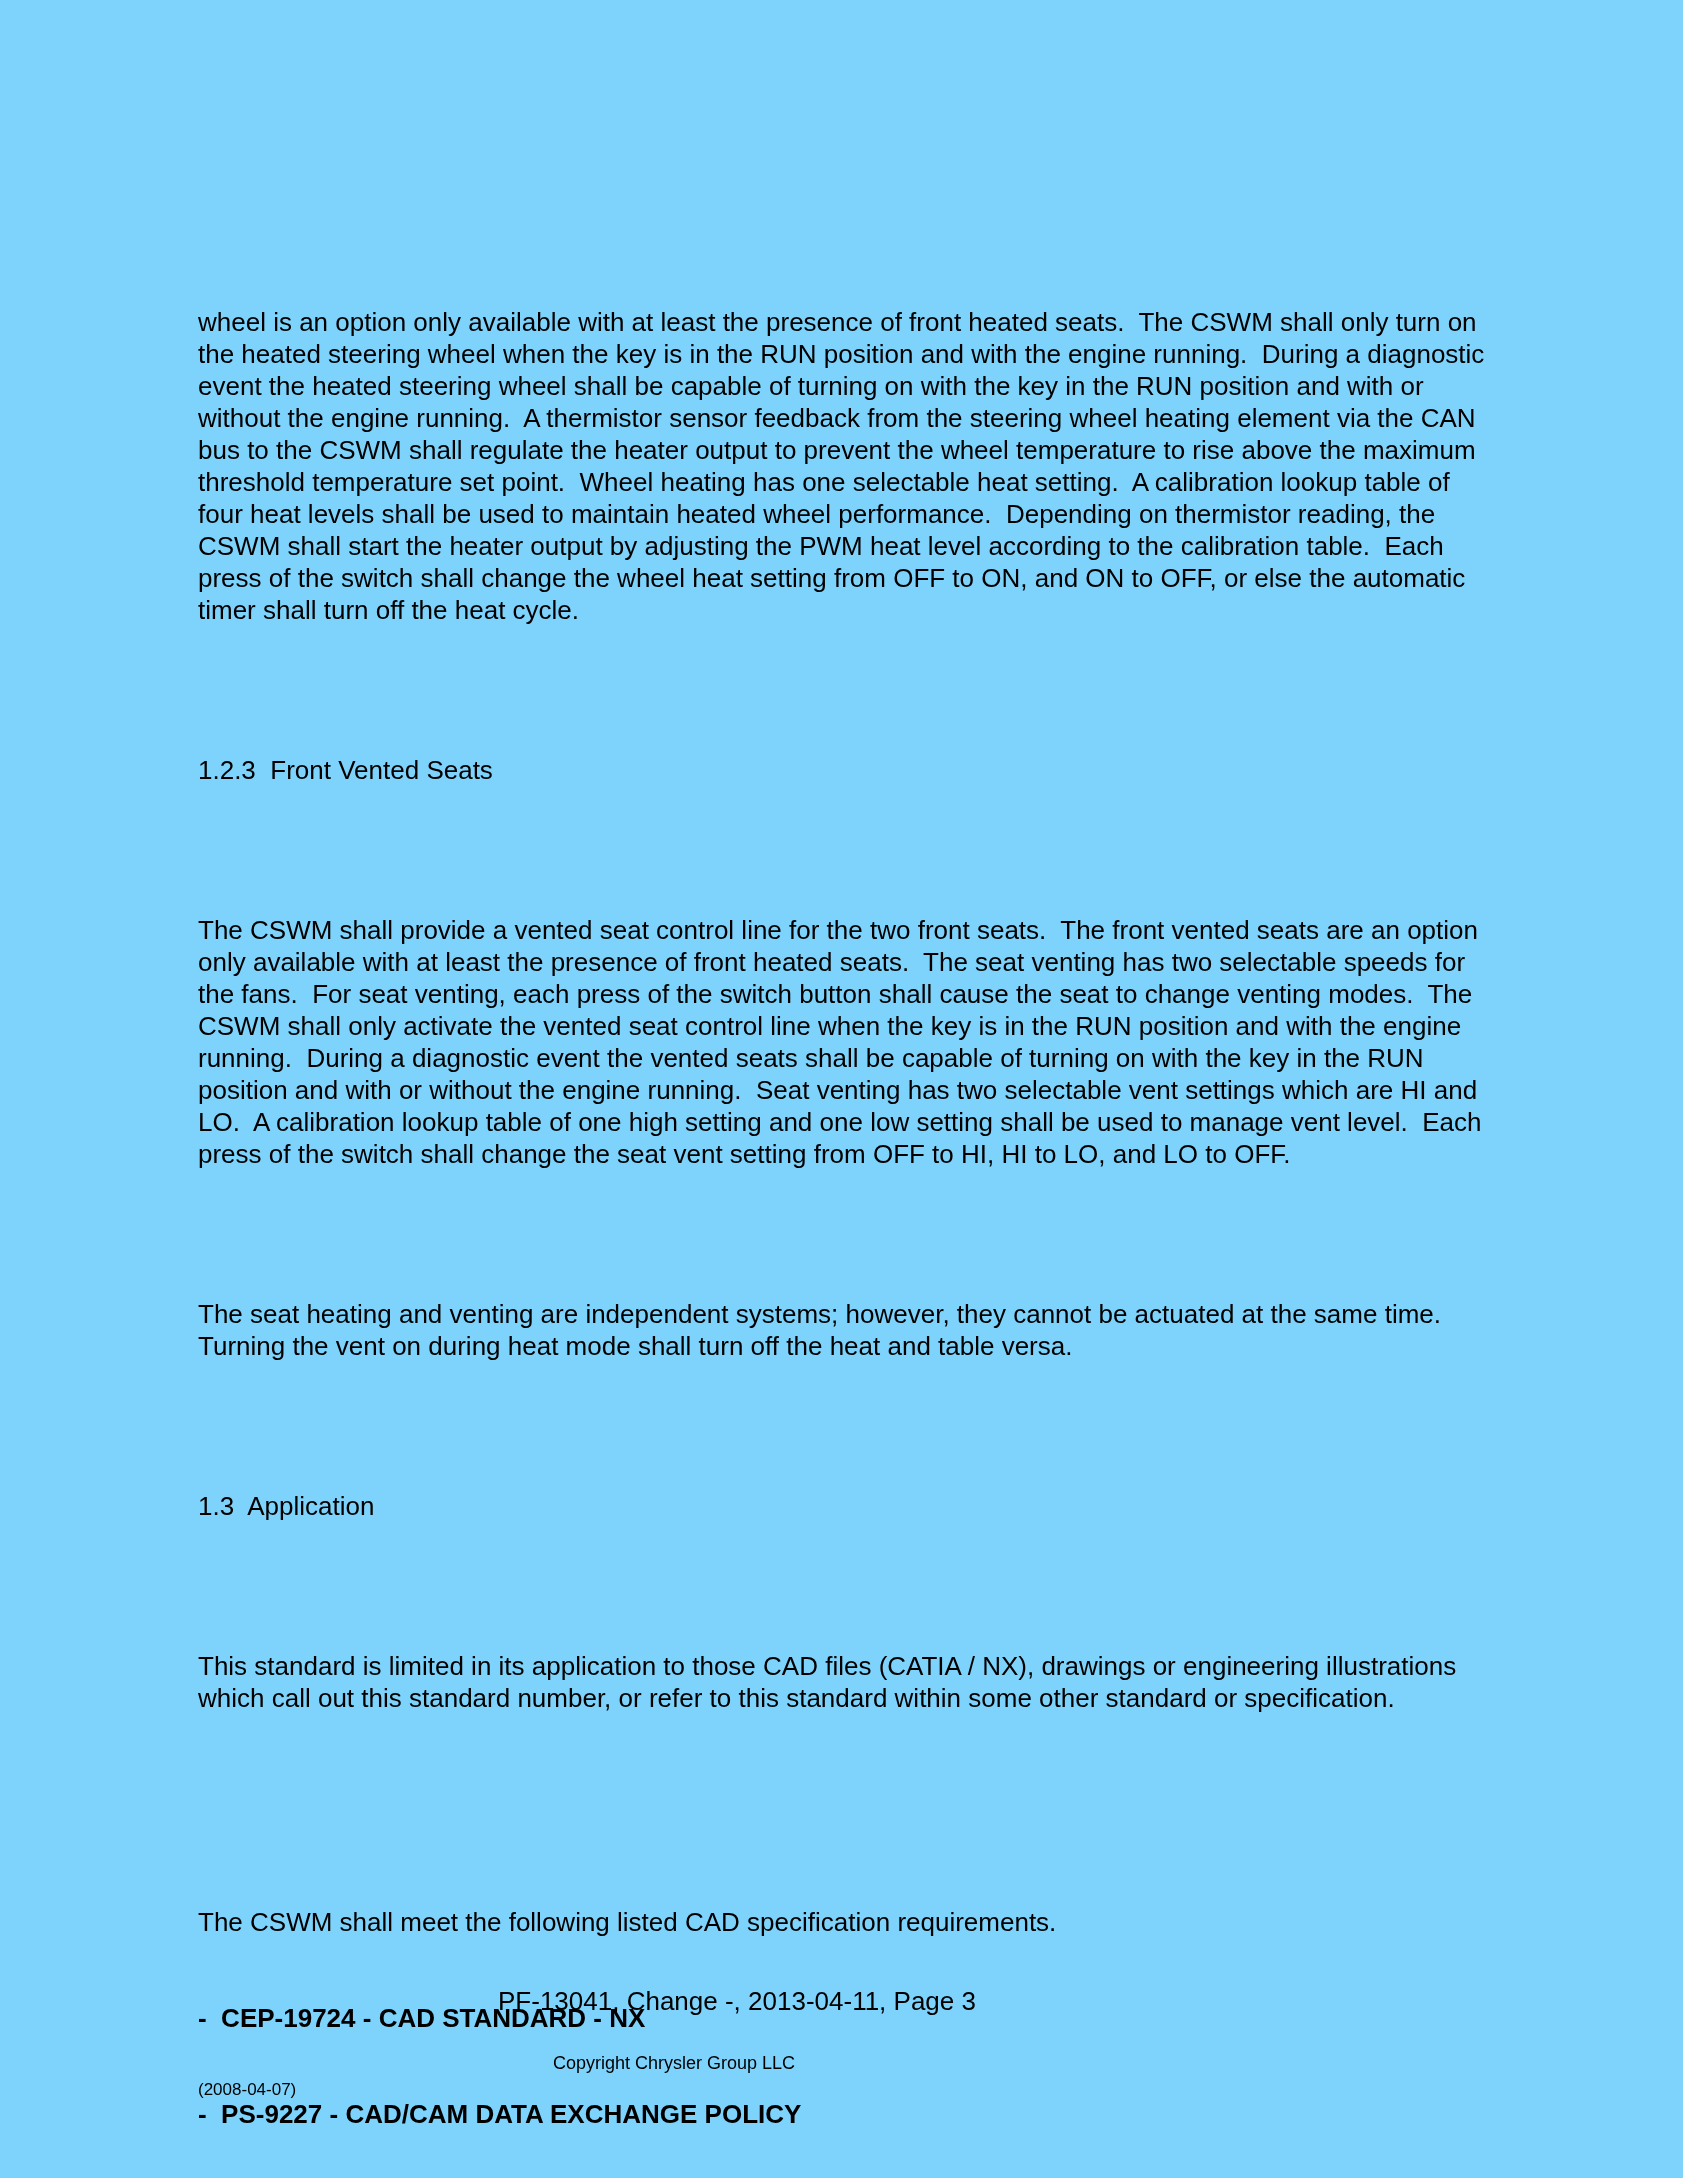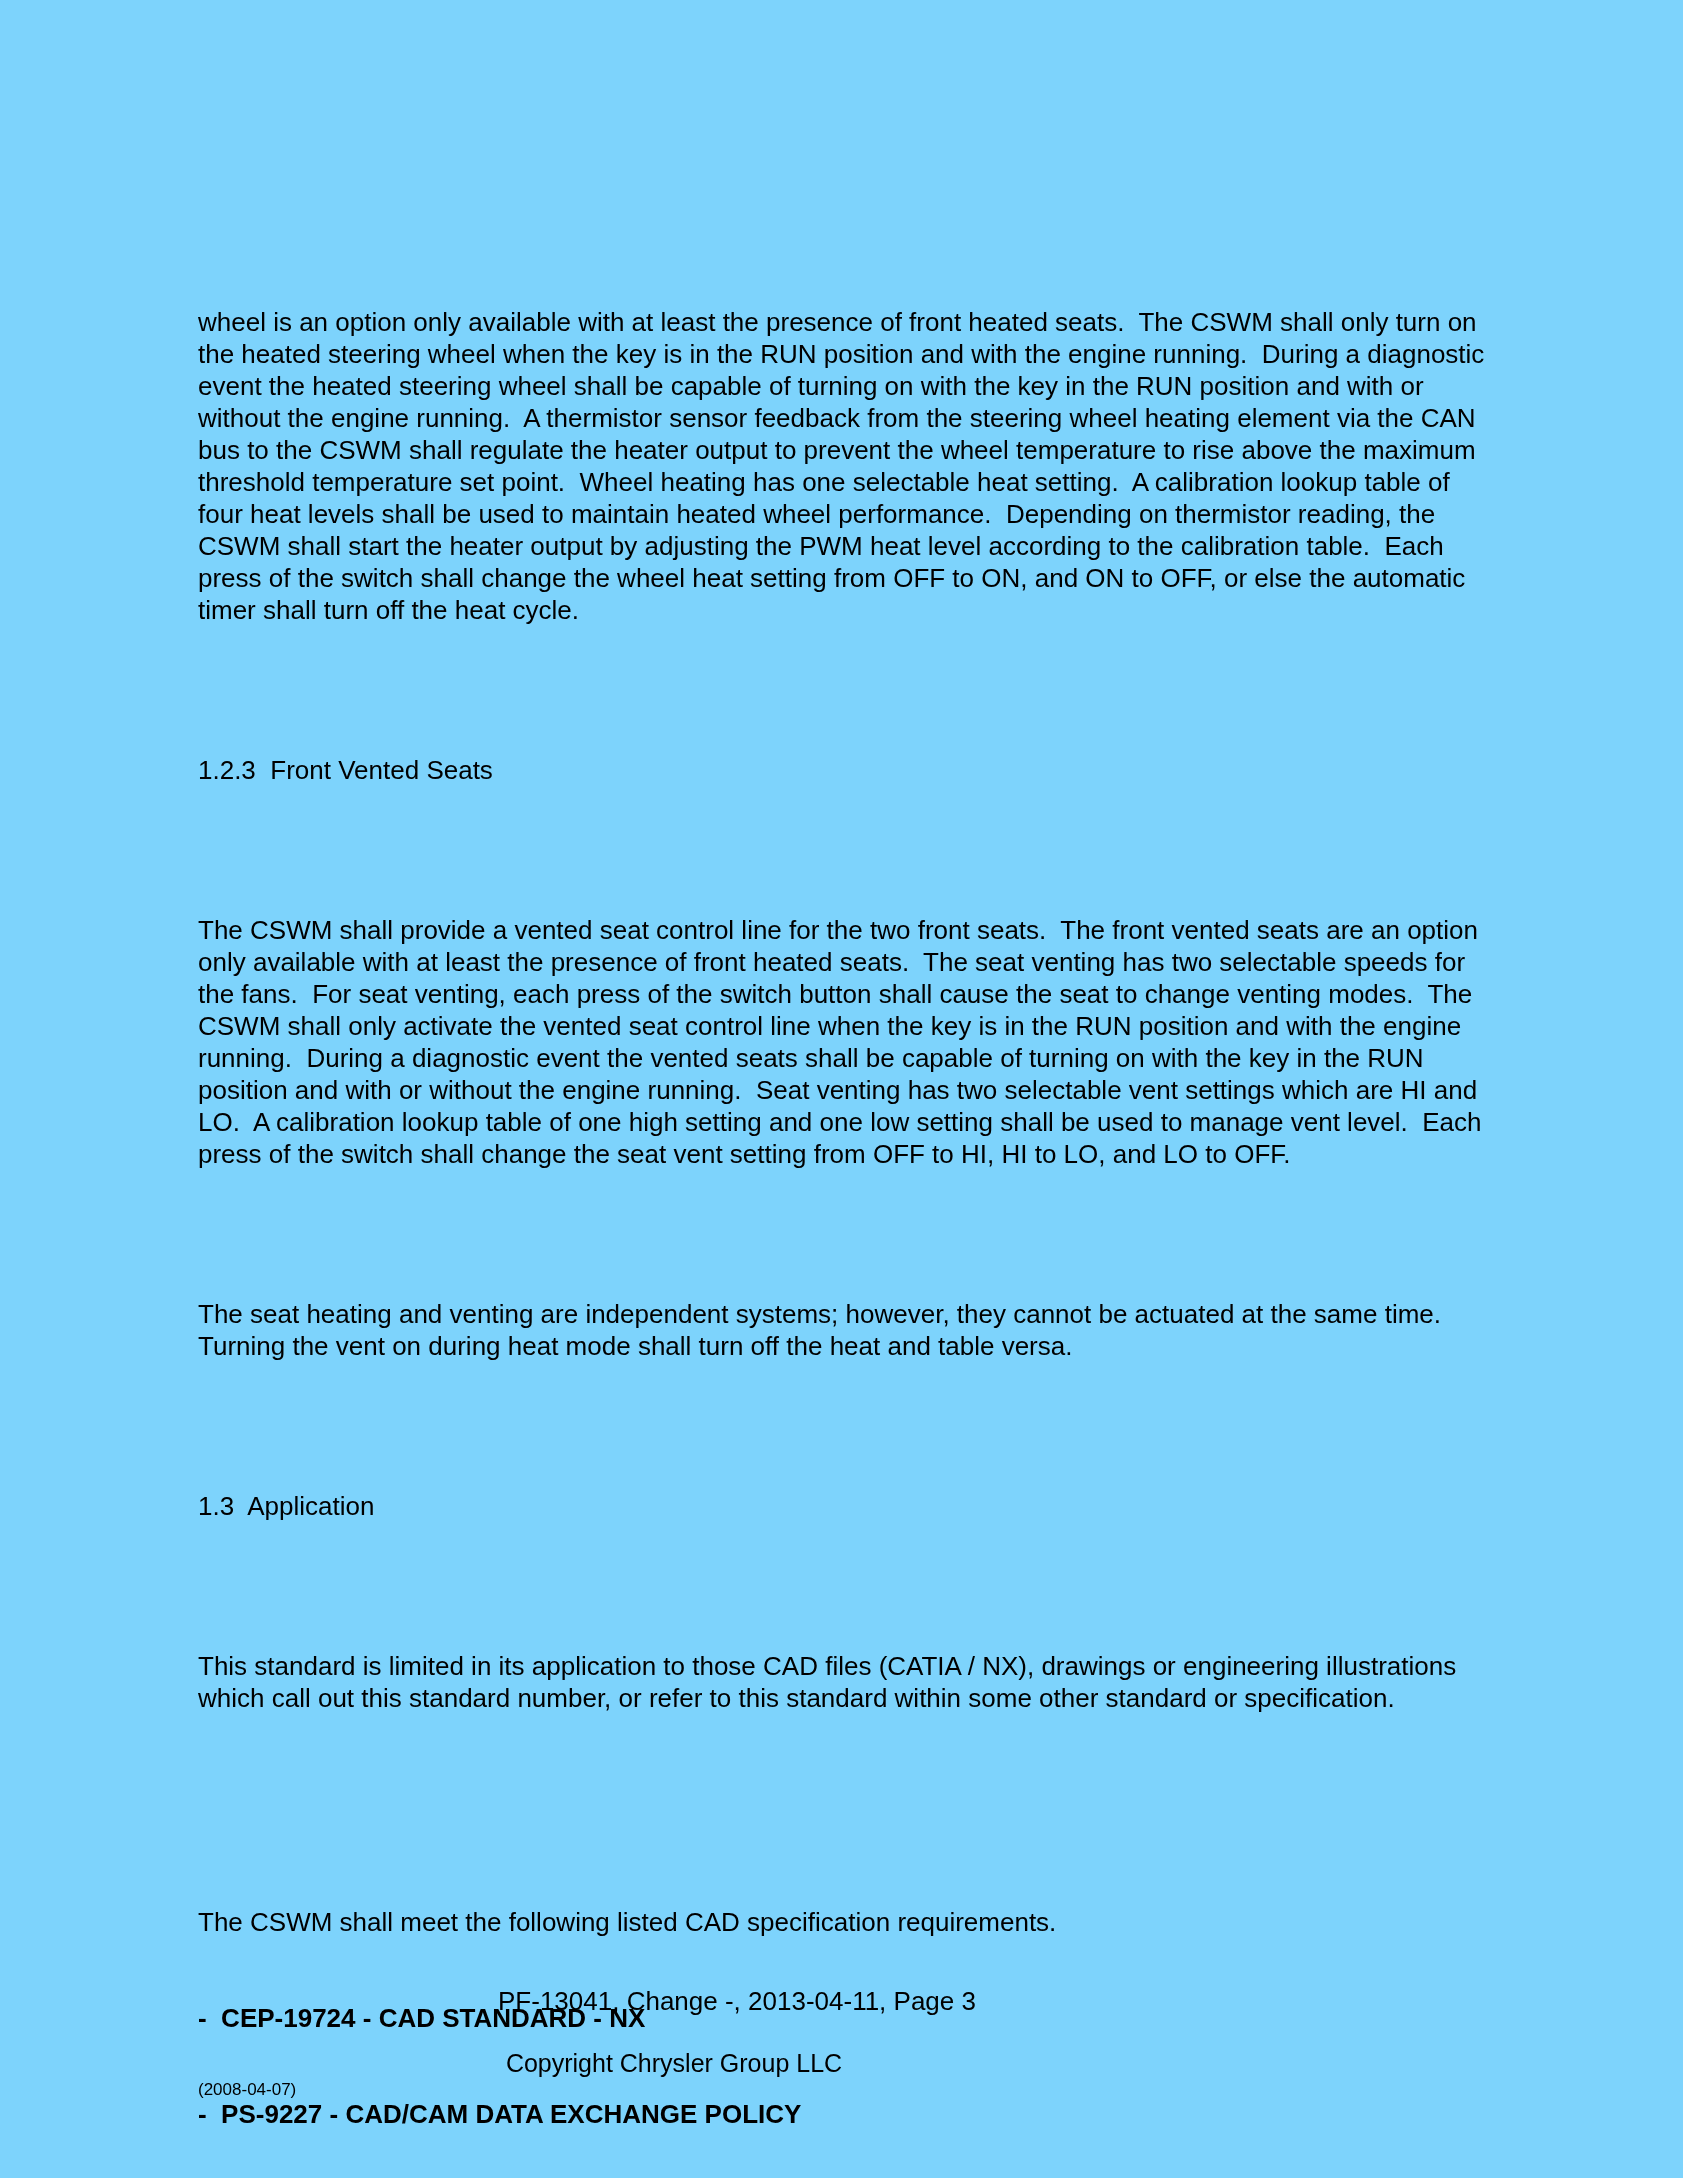--- a/index.html
+++ b/index.html
@@ -48,21 +48,21 @@
     text-align: center;
     font-size: 26px;
     line-height: 32px;
   }
   .footer-copy {
     position: absolute;
     left: 0;
     top: 2049px;
     width: 1348px;
     text-align: center;
-    font-size: 25px;
+    font-size: 18px;
     line-height: 28px;
   }
   .footer-note {
     position: absolute;
     left: 198px;
     top: 2079px;
     font-size: 17px;
     line-height: 22px;
   }
 </style>

